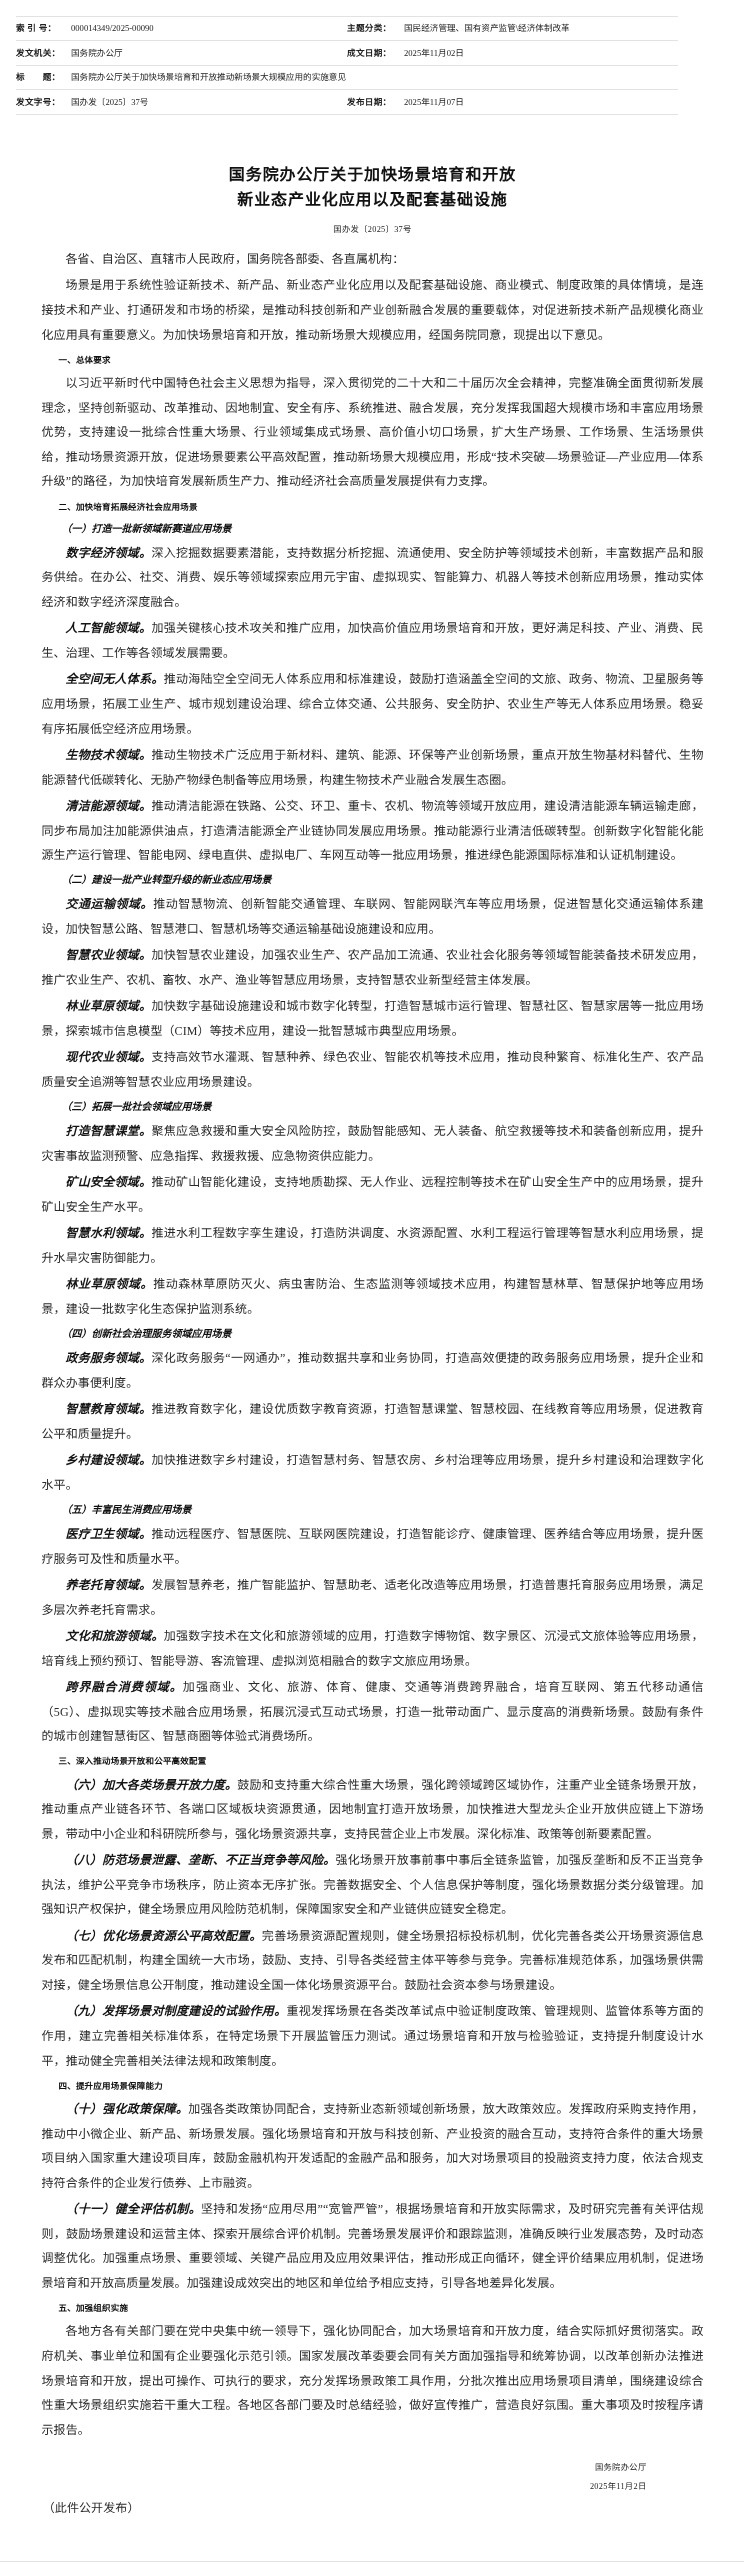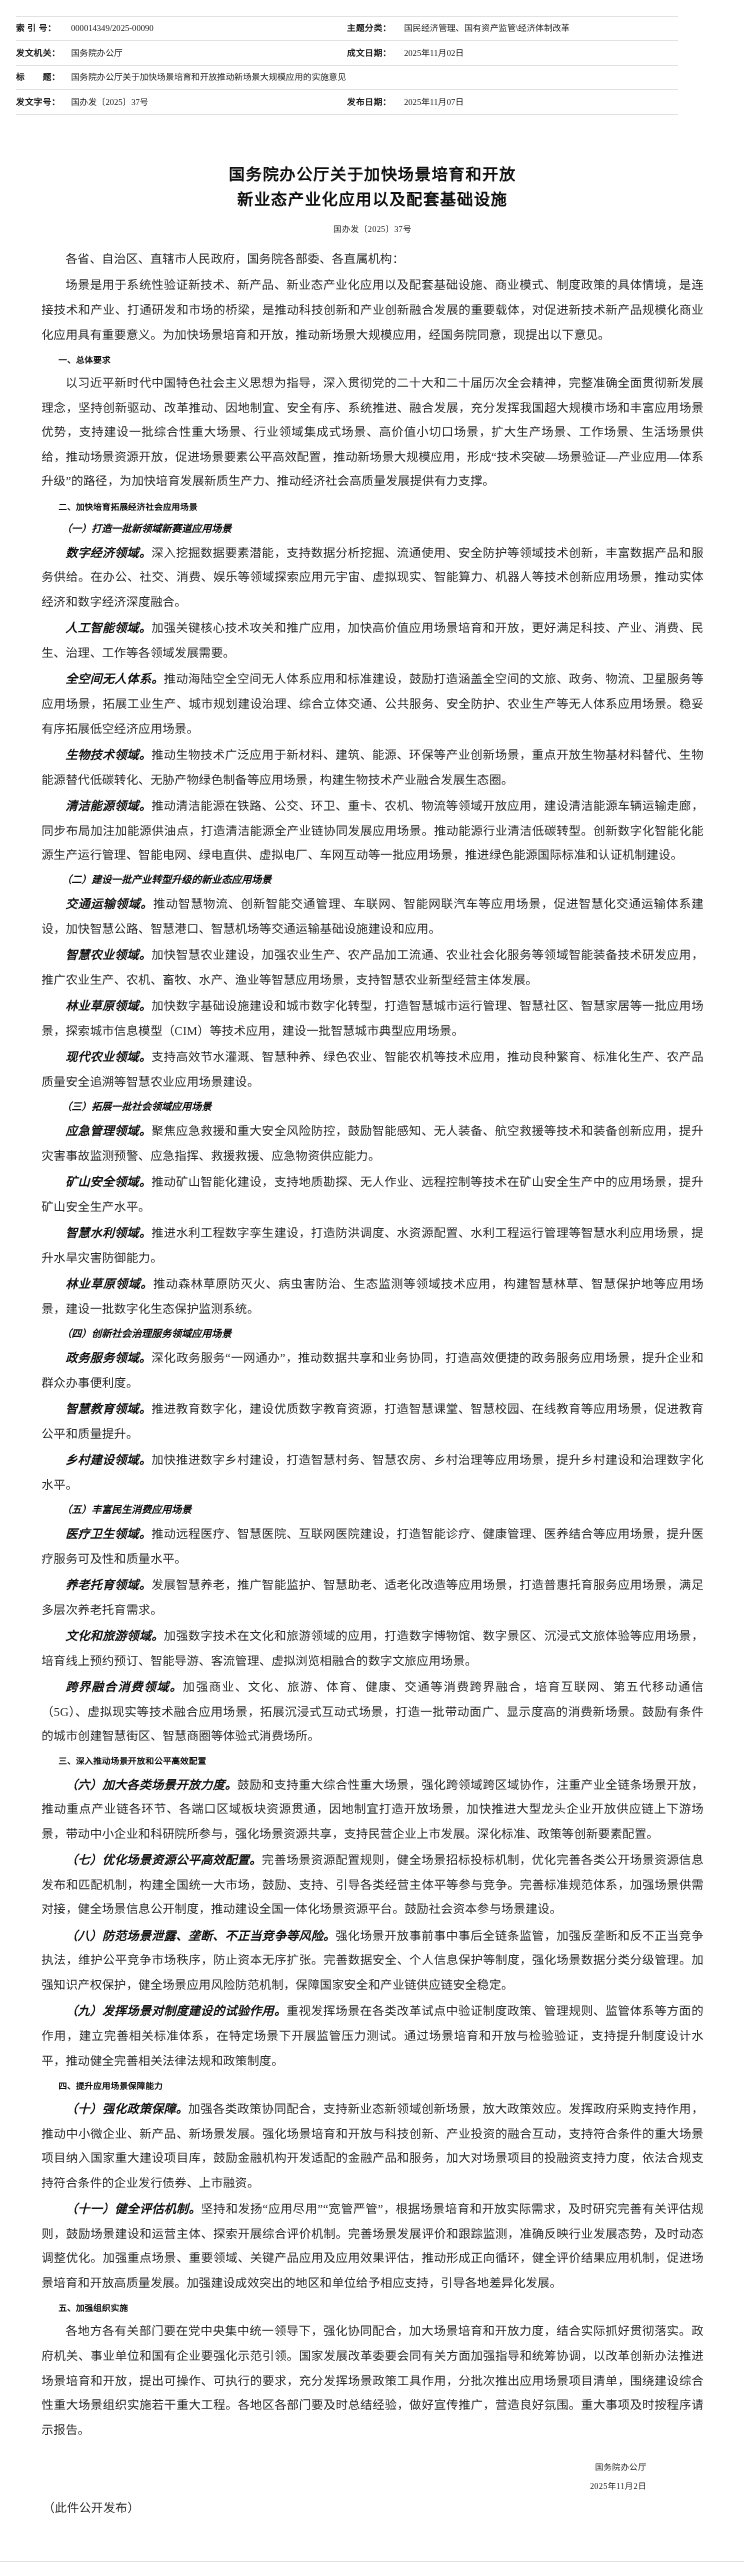--- a/index.html
+++ b/index.html
@@ -196,37 +196,37 @@
       <p class="para"><span class="lead">人工智能领域。</span><span>加强关键核心技术攻关和推广应用，加快高价值应用场景培育和开放，更好满足科技、产业、消费、民生、治理、工作等各领域发展需要。</span></p>
       <p class="para"><span class="lead">全空间无人体系。</span><span>推动海陆空全空间无人体系应用和标准建设，鼓励打造涵盖全空间的文旅、政务、物流、卫星服务等应用场景，拓展工业生产、城市规划建设治理、综合立体交通、公共服务、安全防护、农业生产等无人体系应用场景。稳妥有序拓展低空经济应用场景。</span></p>
       <p class="para"><span class="lead">生物技术领域。</span><span>推动生物技术广泛应用于新材料、建筑、能源、环保等产业创新场景，重点开放生物基材料替代、生物能源替代低碳转化、无胁产物绿色制备等应用场景，构建生物技术产业融合发展生态圈。</span></p>
       <p class="para"><span class="lead">清洁能源领域。</span><span>推动清洁能源在铁路、公交、环卫、重卡、农机、物流等领域开放应用，建设清洁能源车辆运输走廊，同步布局加注加能源供油点，打造清洁能源全产业链协同发展应用场景。推动能源行业清洁低碳转型。创新数字化智能化能源生产运行管理、智能电网、绿电直供、虚拟电厂、车网互动等一批应用场景，推进绿色能源国际标准和认证机制建设。</span></p>
       <h3 class="subsec">（二）建设一批产业转型升级的新业态应用场景</h3>
       <p class="para"><span class="lead">交通运输领域。</span><span>推动智慧物流、创新智能交通管理、车联网、智能网联汽车等应用场景，促进智慧化交通运输体系建设，加快智慧公路、智慧港口、智慧机场等交通运输基础设施建设和应用。</span></p>
       <p class="para"><span class="lead">智慧农业领域。</span><span>加快智慧农业建设，加强农业生产、农产品加工流通、农业社会化服务等领域智能装备技术研发应用，推广农业生产、农机、畜牧、水产、渔业等智慧应用场景，支持智慧农业新型经营主体发展。</span></p>
       <p class="para"><span class="lead">林业草原领域。</span><span>加快数字基础设施建设和城市数字化转型，打造智慧城市运行管理、智慧社区、智慧家居等一批应用场景，探索城市信息模型（CIM）等技术应用，建设一批智慧城市典型应用场景。</span></p>
       <p class="para"><span class="lead">现代农业领域。</span><span>支持高效节水灌溉、智慧种养、绿色农业、智能农机等技术应用，推动良种繁育、标准化生产、农产品质量安全追溯等智慧农业应用场景建设。</span></p>
       <h3 class="subsec">（三）拓展一批社会领域应用场景</h3>
-      <p class="para"><span class="lead">应急管理领域。</span><span>聚焦应急救援和重大安全风险防控，鼓励智能感知、无人装备、航空救援等技术和装备创新应用，提升灾害事故监测预警、应急指挥、救援救援、应急物资供应能力。</span></p>
+      <p class="para"><span class="lead">打造智慧课堂。</span><span>聚焦应急救援和重大安全风险防控，鼓励智能感知、无人装备、航空救援等技术和装备创新应用，提升灾害事故监测预警、应急指挥、救援救援、应急物资供应能力。</span></p>
       <p class="para"><span class="lead">矿山安全领域。</span><span>推动矿山智能化建设，支持地质勘探、无人作业、远程控制等技术在矿山安全生产中的应用场景，提升矿山安全生产水平。</span></p>
       <p class="para"><span class="lead">智慧水利领域。</span><span>推进水利工程数字孪生建设，打造防洪调度、水资源配置、水利工程运行管理等智慧水利应用场景，提升水旱灾害防御能力。</span></p>
       <p class="para"><span class="lead">林业草原领域。</span><span>推动森林草原防灭火、病虫害防治、生态监测等领域技术应用，构建智慧林草、智慧保护地等应用场景，建设一批数字化生态保护监测系统。</span></p>
       <h3 class="subsec">（四）创新社会治理服务领域应用场景</h3>
       <p class="para"><span class="lead">政务服务领域。</span><span>深化政务服务“一网通办”，推动数据共享和业务协同，打造高效便捷的政务服务应用场景，提升企业和群众办事便利度。</span></p>
       <p class="para"><span class="lead">智慧教育领域。</span><span>推进教育数字化，建设优质数字教育资源，打造智慧课堂、智慧校园、在线教育等应用场景，促进教育公平和质量提升。</span></p>
       <p class="para"><span class="lead">乡村建设领域。</span><span>加快推进数字乡村建设，打造智慧村务、智慧农房、乡村治理等应用场景，提升乡村建设和治理数字化水平。</span></p>
       <h3 class="subsec">（五）丰富民生消费应用场景</h3>
       <p class="para"><span class="lead">医疗卫生领域。</span><span>推动远程医疗、智慧医院、互联网医院建设，打造智能诊疗、健康管理、医养结合等应用场景，提升医疗服务可及性和质量水平。</span></p>
       <p class="para"><span class="lead">养老托育领域。</span><span>发展智慧养老，推广智能监护、智慧助老、适老化改造等应用场景，打造普惠托育服务应用场景，满足多层次养老托育需求。</span></p>
       <p class="para"><span class="lead">文化和旅游领域。</span><span>加强数字技术在文化和旅游领域的应用，打造数字博物馆、数字景区、沉浸式文旅体验等应用场景，培育线上预约预订、智能导游、客流管理、虚拟浏览相融合的数字文旅应用场景。</span></p>
       <p class="para"><span class="lead">跨界融合消费领域。</span><span>加强商业、文化、旅游、体育、健康、交通等消费跨界融合，培育互联网、第五代移动通信（5G）、虚拟现实等技术融合应用场景，拓展沉浸式互动式场景，打造一批带动面广、显示度高的消费新场景。鼓励有条件的城市创建智慧街区、智慧商圈等体验式消费场所。</span></p>
       <h2 class="sec">三、深入推动场景开放和公平高效配置</h2>
       <p class="para"><span class="lead">（六）加大各类场景开放力度。</span><span>鼓励和支持重大综合性重大场景，强化跨领域跨区域协作，注重产业全链条场景开放，推动重点产业链各环节、各端口区域板块资源贯通，因地制宜打造开放场景，加快推进大型龙头企业开放供应链上下游场景，带动中小企业和科研院所参与，强化场景资源共享，支持民营企业上市发展。深化标准、政策等创新要素配置。</span></p>
+      <p class="para"><span class="lead">（八）防范场景泄露、垄断、不正当竞争等风险。</span><span>强化场景开放事前事中事后全链条监管，加强反垄断和反不正当竞争执法，维护公平竞争市场秩序，防止资本无序扩张。完善数据安全、个人信息保护等制度，强化场景数据分类分级管理。加强知识产权保护，健全场景应用风险防范机制，保障国家安全和产业链供应链安全稳定。</span></p>
       <p class="para"><span class="lead">（七）优化场景资源公平高效配置。</span><span>完善场景资源配置规则，健全场景招标投标机制，优化完善各类公开场景资源信息发布和匹配机制，构建全国统一大市场，鼓励、支持、引导各类经营主体平等参与竞争。完善标准规范体系，加强场景供需对接，健全场景信息公开制度，推动建设全国一体化场景资源平台。鼓励社会资本参与场景建设。</span></p>
-      <p class="para"><span class="lead">（八）防范场景泄露、垄断、不正当竞争等风险。</span><span>强化场景开放事前事中事后全链条监管，加强反垄断和反不正当竞争执法，维护公平竞争市场秩序，防止资本无序扩张。完善数据安全、个人信息保护等制度，强化场景数据分类分级管理。加强知识产权保护，健全场景应用风险防范机制，保障国家安全和产业链供应链安全稳定。</span></p>
       <p class="para"><span class="lead">（九）发挥场景对制度建设的试验作用。</span><span>重视发挥场景在各类改革试点中验证制度政策、管理规则、监管体系等方面的作用，建立完善相关标准体系，在特定场景下开展监管压力测试。通过场景培育和开放与检验验证，支持提升制度设计水平，推动健全完善相关法律法规和政策制度。</span></p>
       <h2 class="sec">四、提升应用场景保障能力</h2>
       <p class="para"><span class="lead">（十）强化政策保障。</span><span>加强各类政策协同配合，支持新业态新领域创新场景，放大政策效应。发挥政府采购支持作用，推动中小微企业、新产品、新场景发展。强化场景培育和开放与科技创新、产业投资的融合互动，支持符合条件的重大场景项目纳入国家重大建设项目库，鼓励金融机构开发适配的金融产品和服务，加大对场景项目的投融资支持力度，依法合规支持符合条件的企业发行债券、上市融资。</span></p>
       <p class="para"><span class="lead">（十一）健全评估机制。</span><span>坚持和发扬“应用尽用”“宽管严管”，根据场景培育和开放实际需求，及时研究完善有关评估规则，鼓励场景建设和运营主体、探索开展综合评价机制。完善场景发展评价和跟踪监测，准确反映行业发展态势，及时动态调整优化。加强重点场景、重要领域、关键产品应用及应用效果评估，推动形成正向循环，健全评价结果应用机制，促进场景培育和开放高质量发展。加强建设成效突出的地区和单位给予相应支持，引导各地差异化发展。</span></p>
       <h2 class="sec">五、加强组织实施</h2>
       <p class="para">各地方各有关部门要在党中央集中统一领导下，强化协同配合，加大场景培育和开放力度，结合实际抓好贯彻落实。政府机关、事业单位和国有企业要强化示范引领。国家发展改革委要会同有关方面加强指导和统筹协调，以改革创新办法推进场景培育和开放，提出可操作、可执行的要求，充分发挥场景政策工具作用，分批次推出应用场景项目清单，围绕建设综合性重大场景组织实施若干重大工程。各地区各部门要及时总结经验，做好宣传推广，营造良好氛围。重大事项及时按程序请示报告。</p>
     </div>
 
   <div class="signature">
     <div class="sig-line">国务院办公厅</div>

